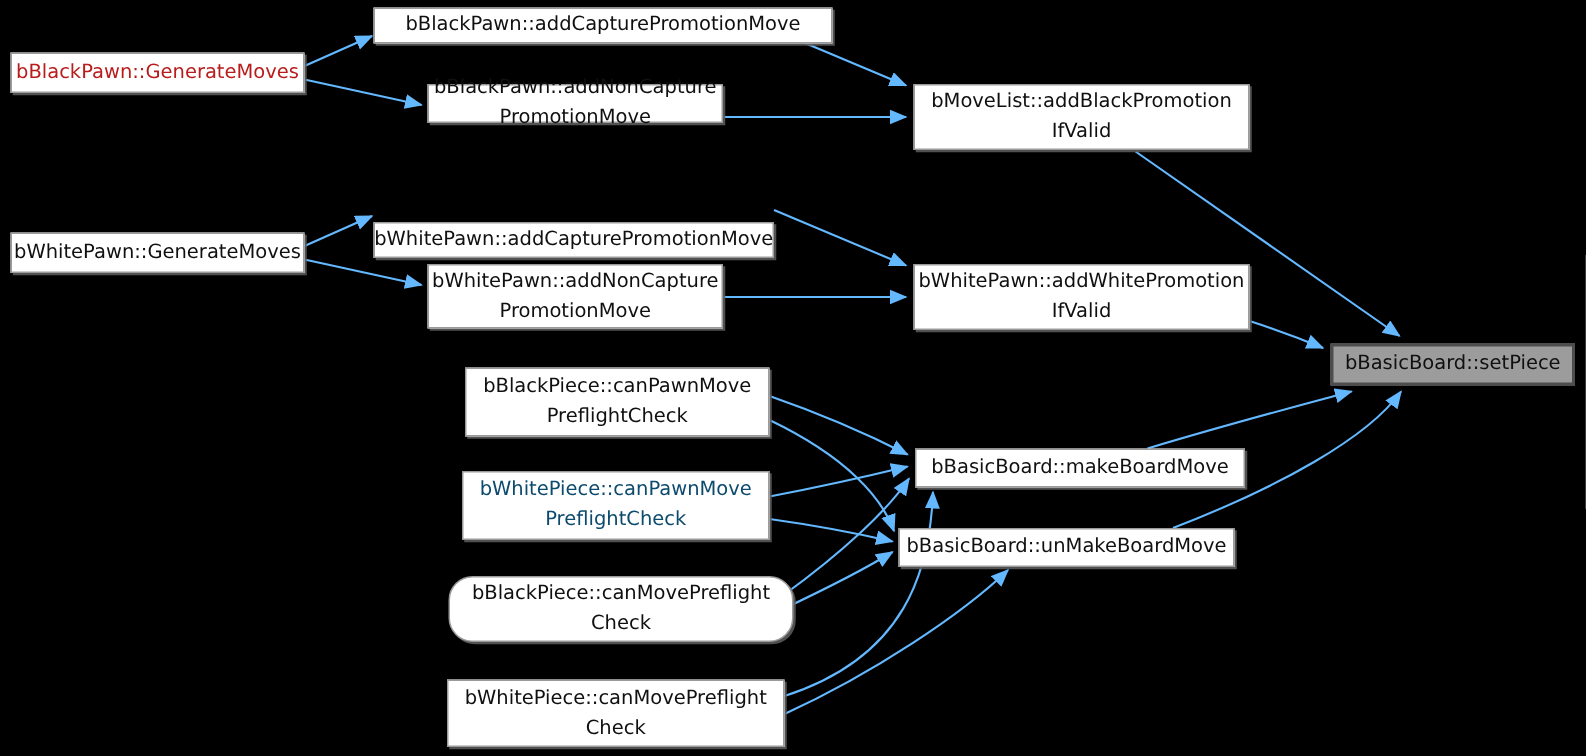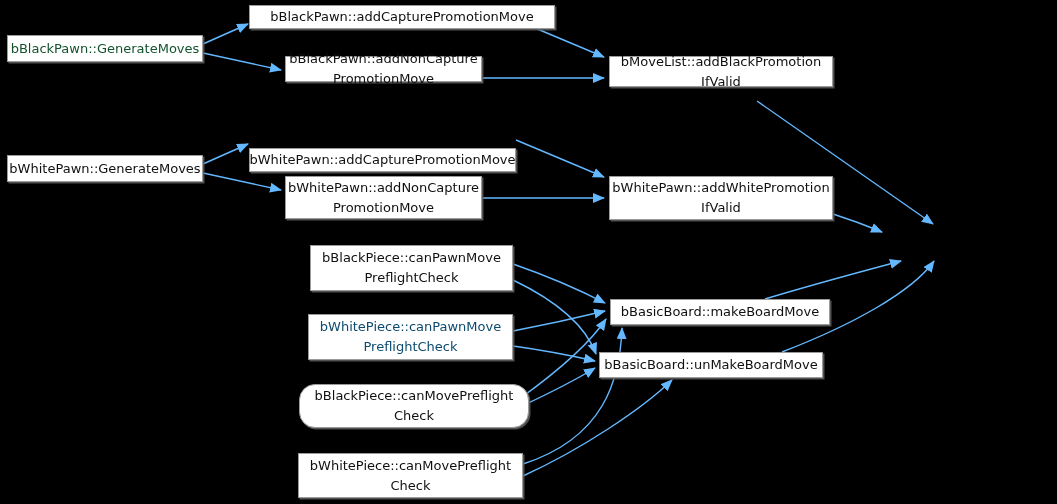--- a/index.html
+++ b/index.html
@@ -50,32 +50,33 @@
       <path d="M782 352 C852 325 912 292 934 261" fill="none" stroke="#63b8ff" stroke-width="1.4" marker-end="url(#arrow)"></path>
       <path d="M513 264 Q562 281 605 303" fill="none" stroke="#63b8ff" stroke-width="1.4" marker-end="url(#arrow)"></path>
       <path d="M513 280 C565 305 588 332 596 354" fill="none" stroke="#63b8ff" stroke-width="1.4" marker-end="url(#arrow)"></path>
       <path d="M513 331 Q560 322 605 311" fill="none" stroke="#63b8ff" stroke-width="1.4" marker-end="url(#arrow)"></path>
       <path d="M513 346 Q556 352 595 361" fill="none" stroke="#63b8ff" stroke-width="1.4" marker-end="url(#arrow)"></path>
       <path d="M522 397 C562 368 592 340 606 319" fill="none" stroke="#63b8ff" stroke-width="1.4" marker-end="url(#arrow)"></path>
       <path d="M522 406 C556 390 582 376 595 368" fill="none" stroke="#63b8ff" stroke-width="1.4" marker-end="url(#arrow)"></path>
       <path d="M523 464 C604 438 620 380 622 328" fill="none" stroke="#63b8ff" stroke-width="1.4" marker-end="url(#arrow)"></path>
       <path d="M523 476 C582 449 642 409 672 380" fill="none" stroke="#63b8ff" stroke-width="1.4" marker-end="url(#arrow)"></path>
     </svg>
-<div class="node" style="left: 7px; top: 35px; width: 196px; height: 27px; background: rgb(255, 255, 255); border-color: rgb(155, 155, 155); color: #14532d;">bBlackPawn::GenerateMoves</div>
+<div class="node" style="left: 7px; top: 35px; width: 196px; height: 27px; background: rgb(255, 255, 255); border-color: rgb(155, 155, 155); color: #b91c1c;">bBlackPawn::GenerateMoves</div>
     <div class="node" style="left: 249px; top: 5px; width: 306px; height: 24px; background: rgb(255, 255, 255); border-color: rgb(155, 155, 155); color: rgb(16, 16, 16);">bBlackPawn::addCapturePromotionMove</div>
     <div class="node" style="left: 285px; top: 56px; width: 197px; height: 26px; background: rgb(255, 255, 255); border-color: rgb(155, 155, 155); color: rgb(16, 16, 16);">bBlackPawn::addNonCapture
 PromotionMove</div>
-    <div class="node" style="left: 609px; top: 56px; width: 224px; height: 31px; background: rgb(255, 255, 255); border-color: rgb(155, 155, 155); color: rgb(16, 16, 16);">bMoveList::addBlackPromotion
+    <div class="node" style="left: 609px; top: 56px; width: 224px; height: 44px; background: rgb(255, 255, 255); border-color: rgb(155, 155, 155); color: rgb(16, 16, 16);">bMoveList::addBlackPromotion
 IfValid</div>
     <div class="node" style="left: 7px; top: 155px; width: 196px; height: 27px; background: rgb(255, 255, 255); border-color: rgb(155, 155, 155); color: rgb(16, 16, 16);">bWhitePawn::GenerateMoves</div>
     <div class="node" style="left: 249px; top: 125px; width: 267px; height: 24px; background: rgb(255, 255, 255); border-color: rgb(155, 155, 155); color: rgb(16, 16, 16); margin-top: 23px;">bWhitePawn::addCapturePromotionMove</div>
     <div class="node" style="left: 285px; top: 176px; width: 197px; height: 43px; background: rgb(255, 255, 255); border-color: rgb(155, 155, 155); color: rgb(16, 16, 16);">bWhitePawn::addNonCapture
 PromotionMove</div>
     <div class="node" style="left: 609px; top: 176px; width: 224px; height: 44px; background: rgb(255, 255, 255); border-color: rgb(155, 155, 155); color: rgb(16, 16, 16);">bWhitePawn::addWhitePromotion
 IfValid</div>
+    <div class="node highlight" style="left: 887px; top: 229px; width: 163px; height: 28px; background: rgb(156, 156, 156); border-color: rgb(77, 77, 77); color: rgb(16, 16, 16);">bBasicBoard::setPiece</div>
     <div class="node" style="left: 310px; top: 245px; width: 203px; height: 46px; background: rgb(255, 255, 255); border-color: rgb(155, 155, 155); color: rgb(16, 16, 16);">bBlackPiece::canPawnMove
 PreflightCheck</div>
     <div class="node" style="left: 308px; top: 314px; width: 205px; height: 46px; background: rgb(255, 255, 255); border-color: rgb(155, 155, 155); color: #0c4a6e;">bWhitePiece::canPawnMove
 PreflightCheck</div>
     <div class="node" style="left: 599px; top: 352px; width: 224px; height: 26px; background: rgb(255, 255, 255); border-color: rgb(155, 155, 155); color: rgb(16, 16, 16);">bBasicBoard::unMakeBoardMove</div>
     <div class="node" style="left: 610px; top: 299px; width: 220px; height: 26px; background: rgb(255, 255, 255); border-color: rgb(155, 155, 155); color: rgb(16, 16, 16);">bBasicBoard::makeBoardMove</div>
     <div class="node" style="left: 299px; top: 384px; width: 230px; height: 44px; background: rgb(255, 255, 255); border-color: rgb(155, 155, 155); color: rgb(16, 16, 16); border-radius: 16px;">bBlackPiece::canMovePreflight
 Check</div>
     <div class="node" style="left: 298px; top: 453px; width: 225px; height: 45px; background: rgb(255, 255, 255); border-color: rgb(155, 155, 155); color: rgb(16, 16, 16);">bWhitePiece::canMovePreflight
 Check</div>

